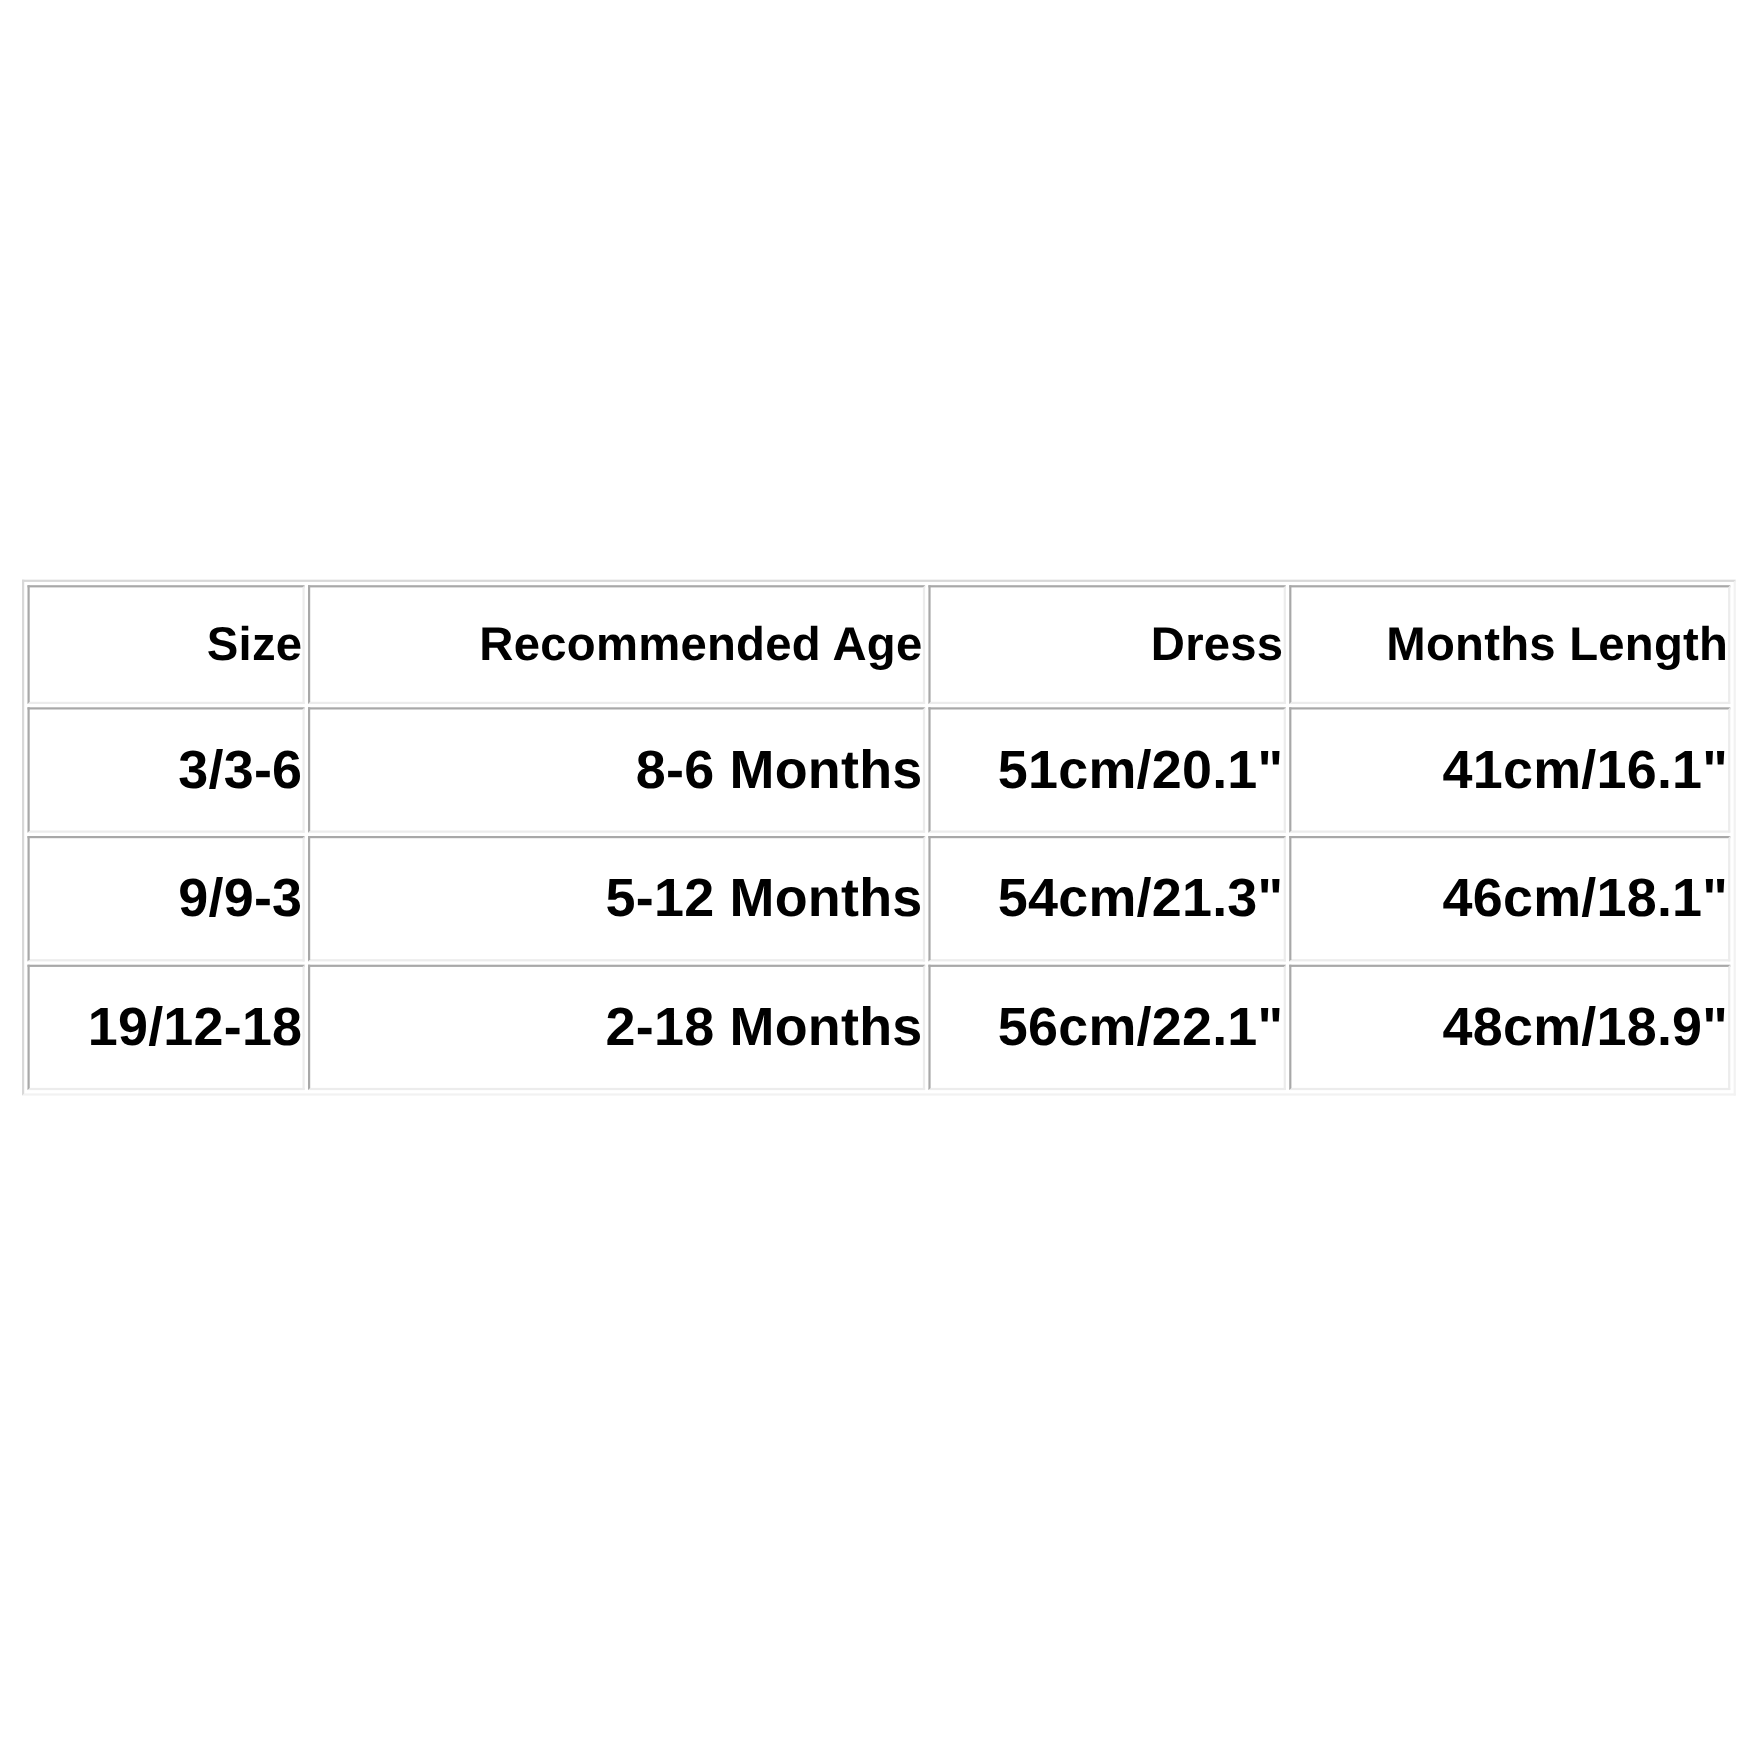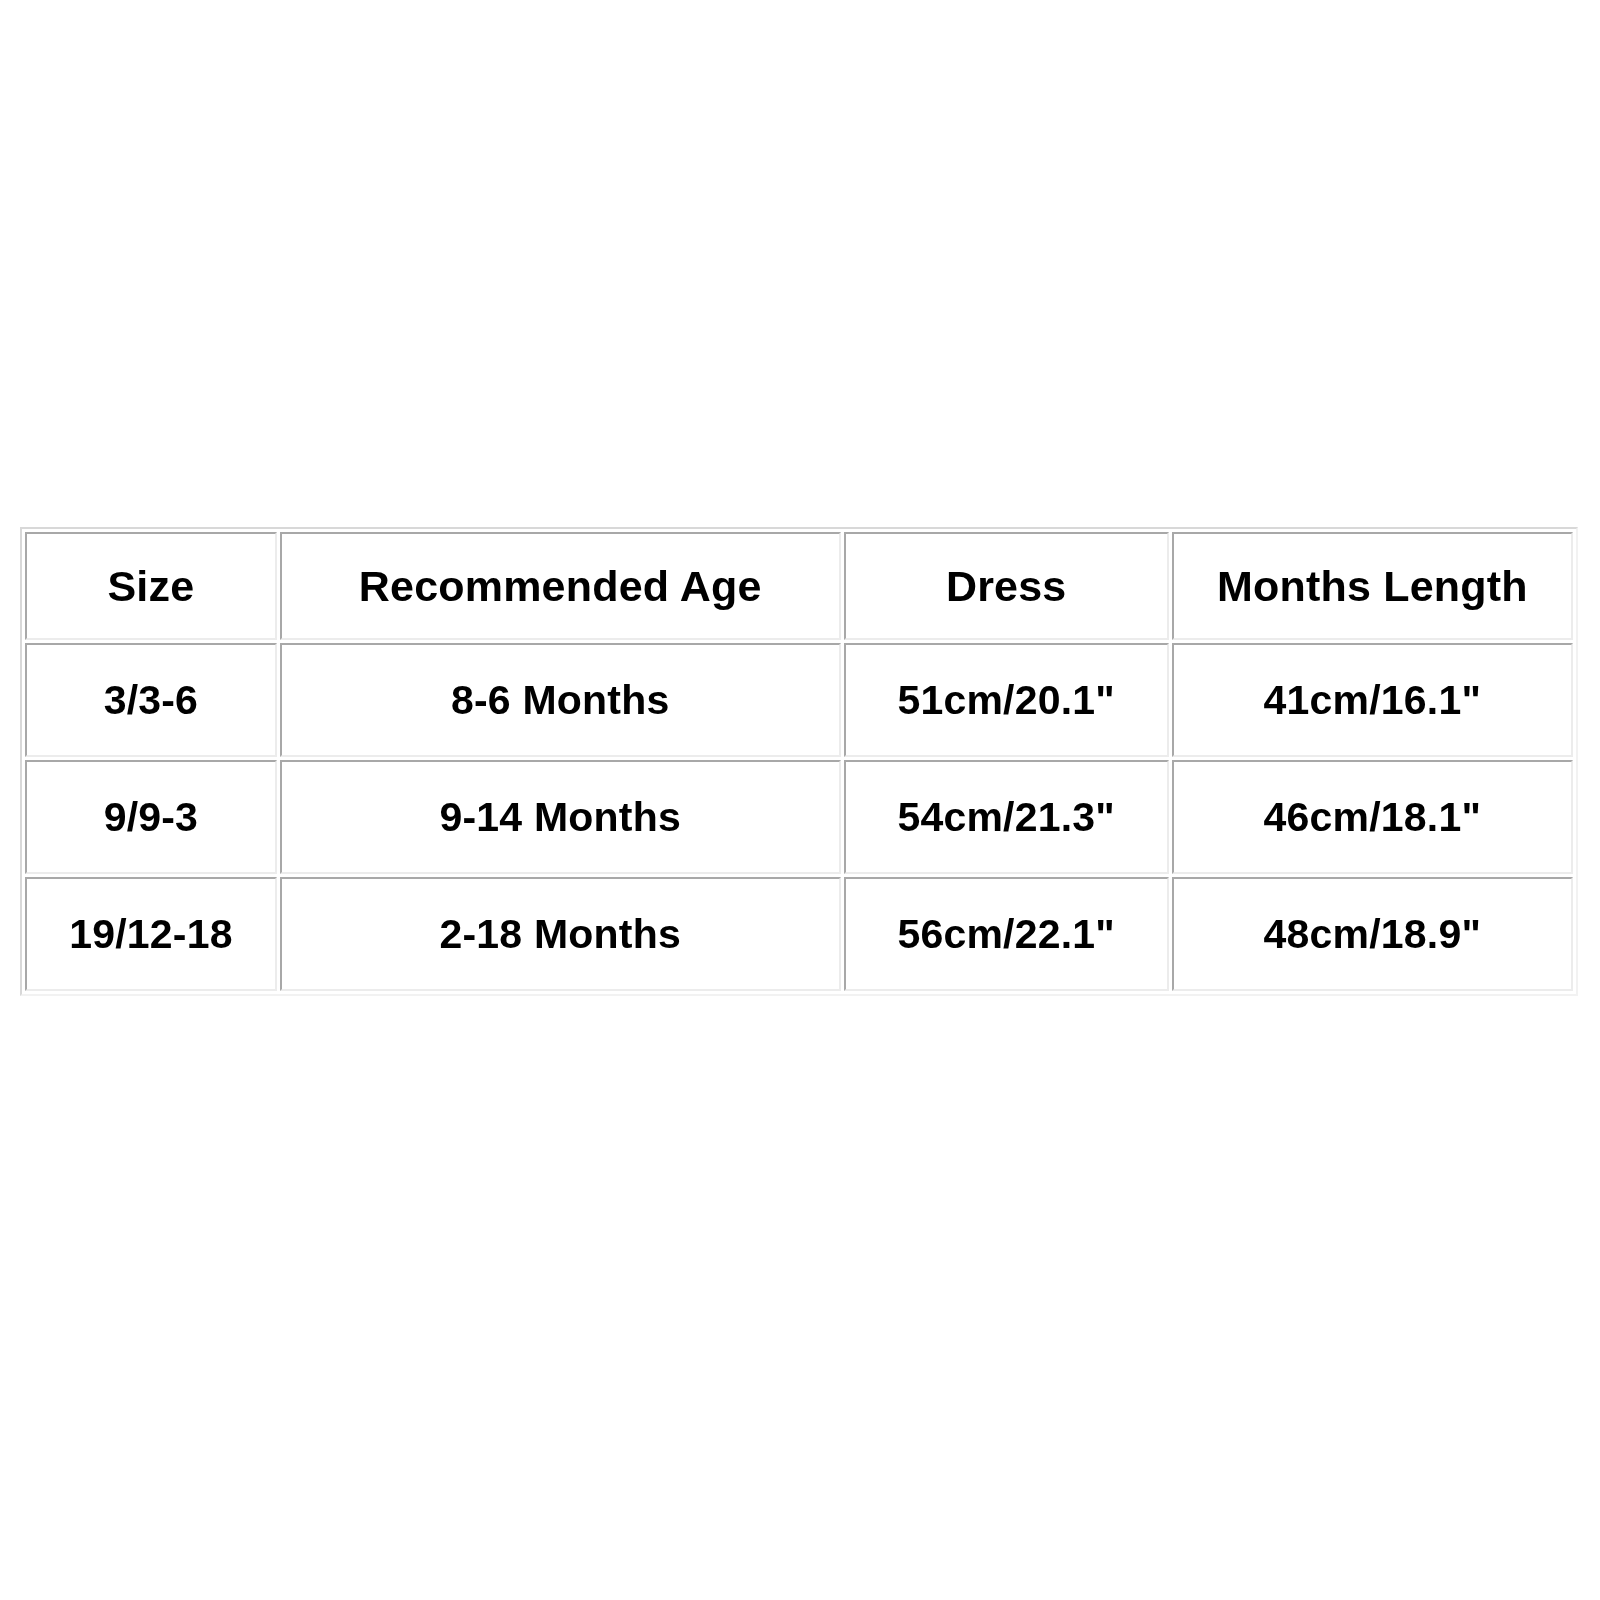--- a/index.html
+++ b/index.html
@@ -57,33 +57,34 @@
 
   table.size-chart th {
     height: 104px;
     font-size: 43px;
     line-height: 104px;
     font-weight: bold;
   }
 
   table.size-chart td {
     height: 110px;
-    font-size: 41px;
+    font-size: 49px;
     line-height: 110px;
   }
 
   
   .col-size        { width: 251px; }
   .col-age         { width: 559px; }
   .col-bust        { width: 324px; }
   .col-dresslength { width: 400px; }
 
   .cell-text {
     display: block;
     white-space: nowrap;
+    text-align: right;
   }
 </style>
 </head>
 <body>
 
 <div class="page">
   <div class="chart-wrap">
 
     <table class="size-chart">
       <colgroup>
@@ -125,21 +126,21 @@
             <span class="cell-text">41cm/16.1"</span>
           </td>
         </tr>
 
 
         <tr>
           <td>
             <span class="cell-text">9/9-3</span>
           </td>
           <td>
-            <span class="cell-text">9-14 Months</span>
+            <span class="cell-text">5-12 Months</span>
           </td>
           <td>
             <span class="cell-text">54cm/21.3"</span>
           </td>
           <td>
             <span class="cell-text">46cm/18.1"</span>
           </td>
         </tr>
 
         <tr>

